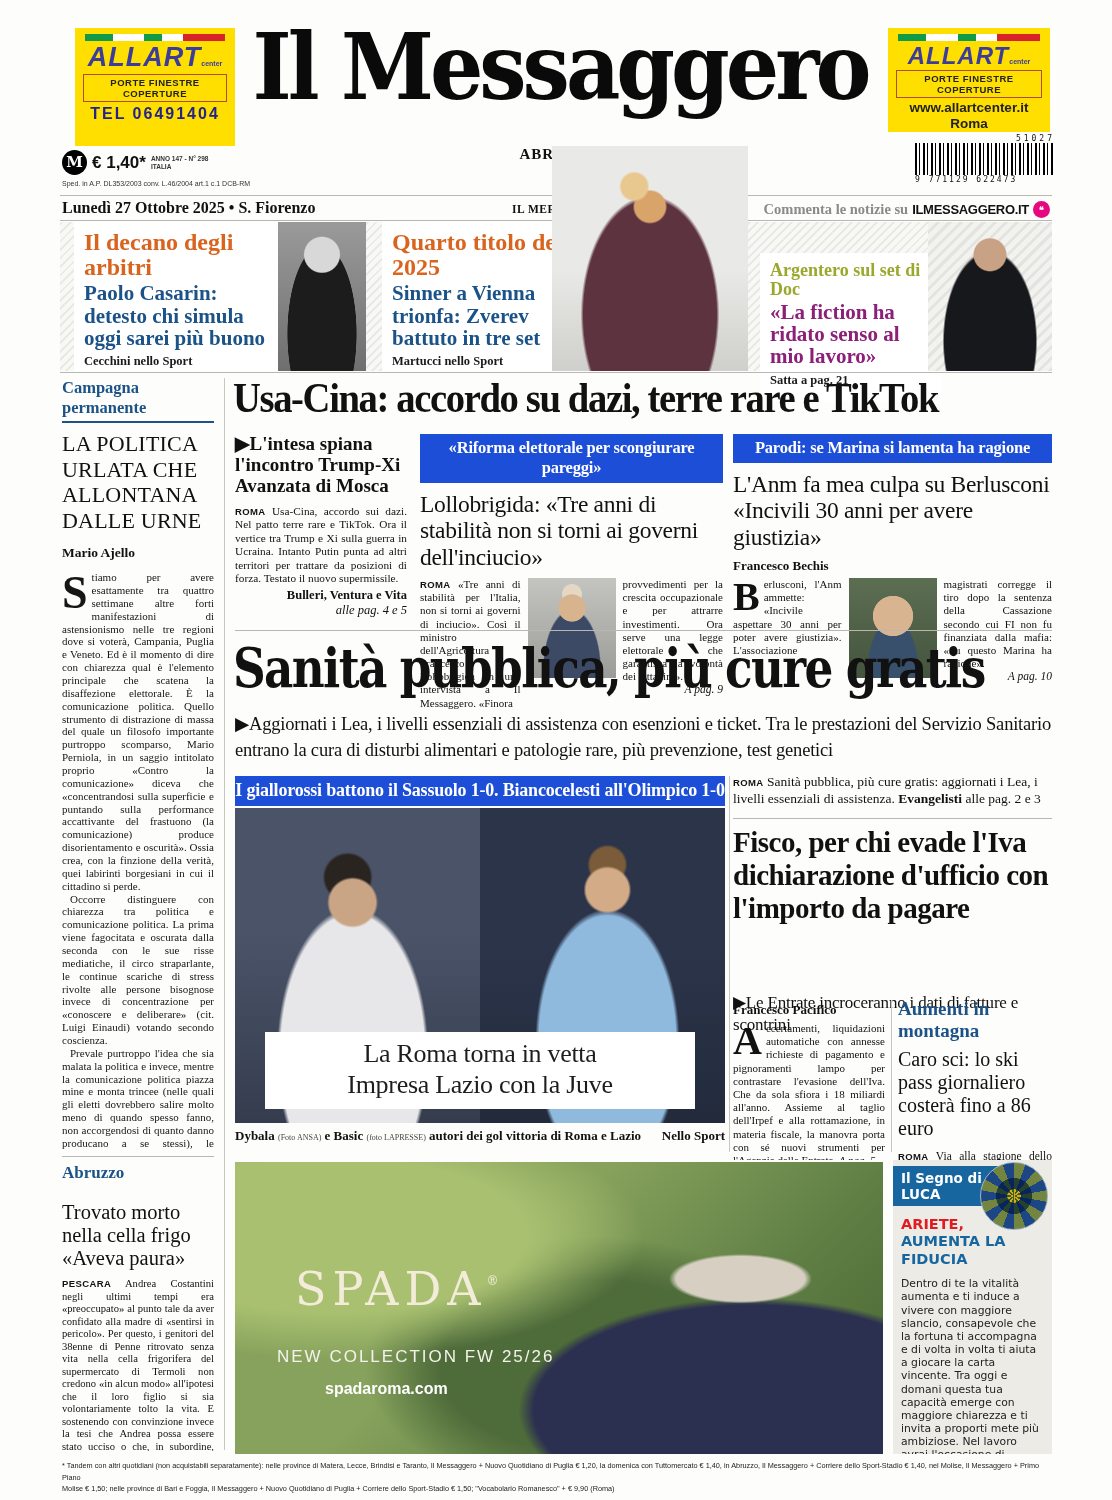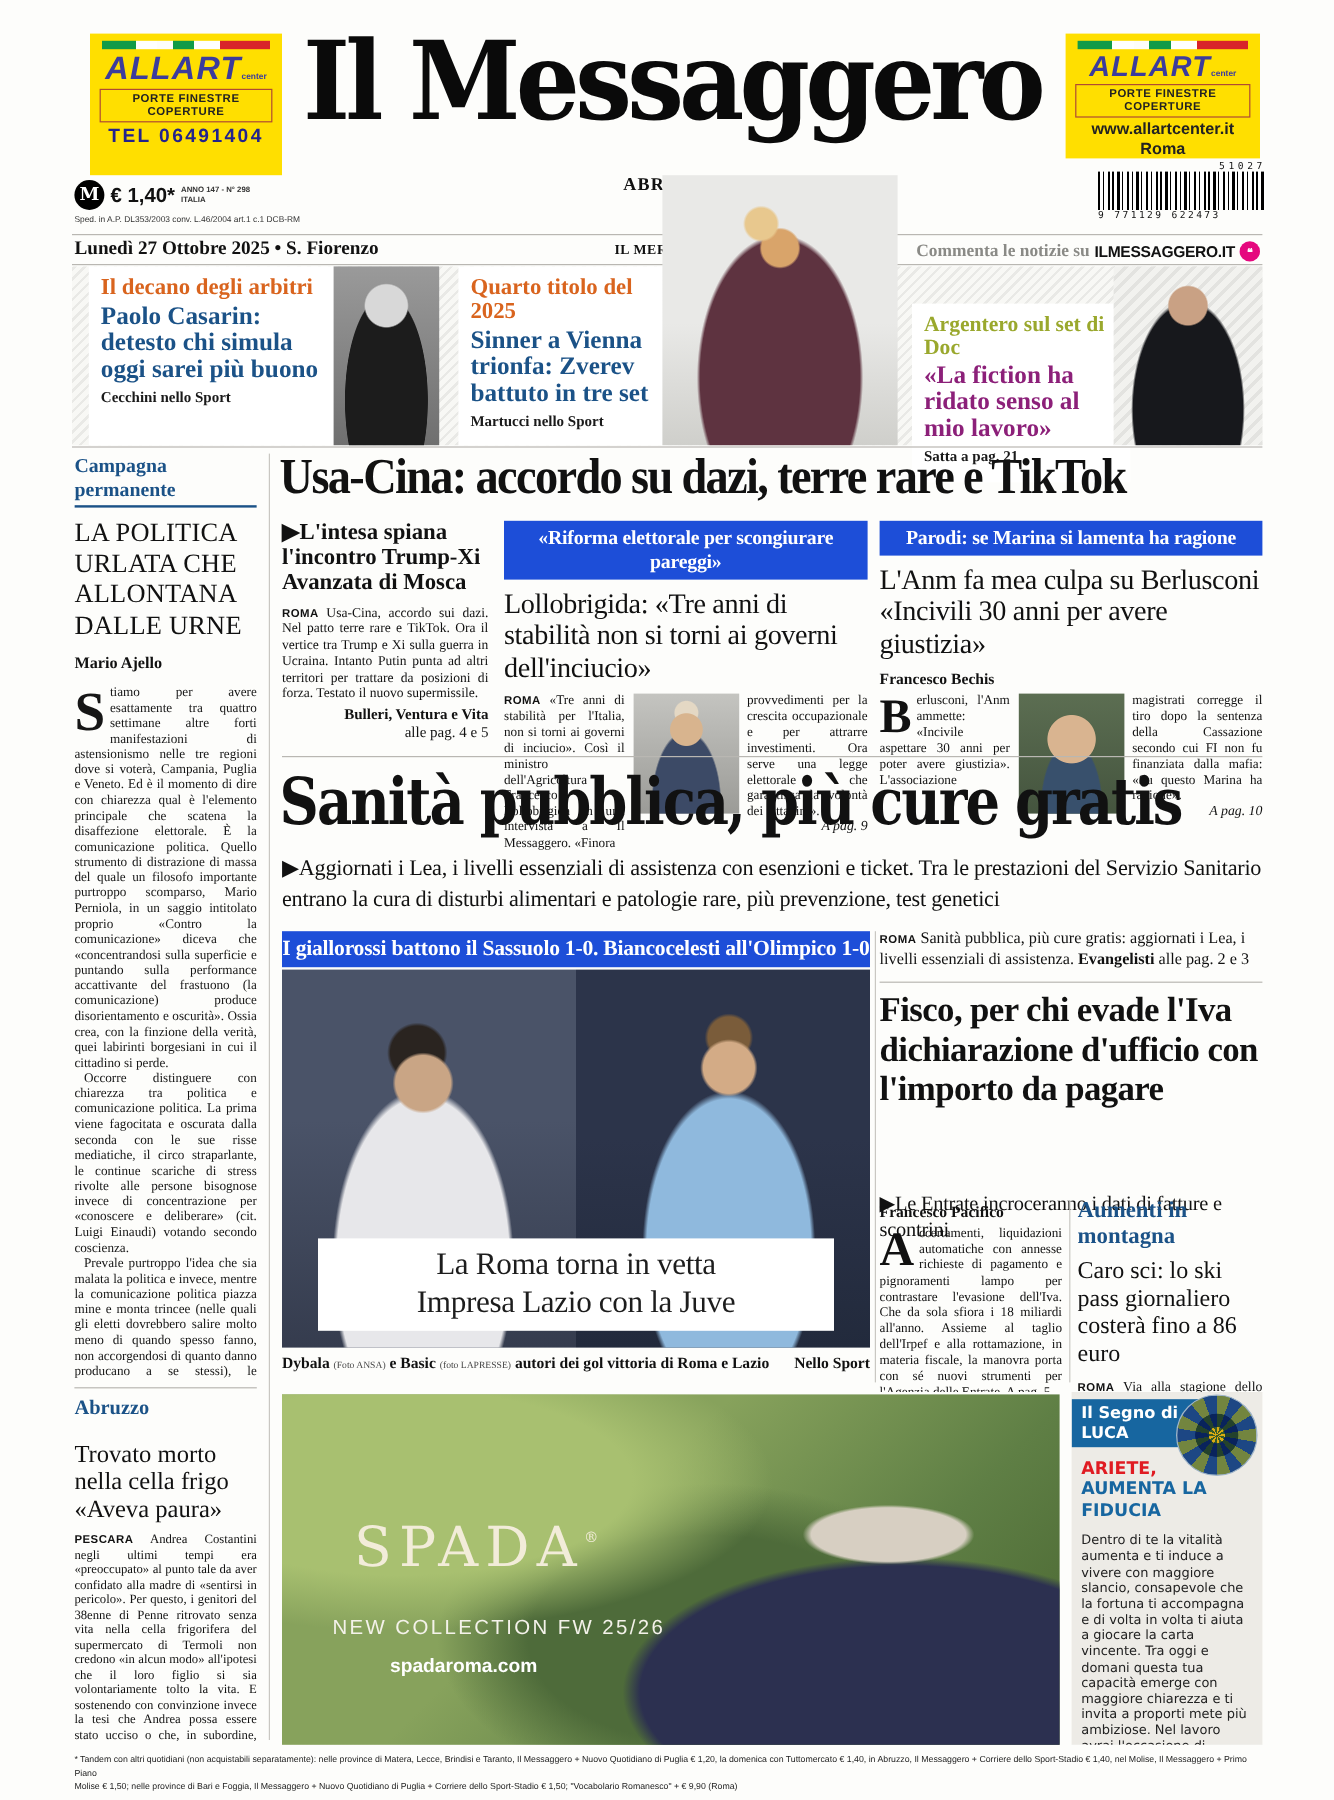--- a/index.html
+++ b/index.html
@@ -42,21 +42,21 @@
   .comment{right:62px;top:201px;position:absolute;display:flex;align-items:center;gap:4px;}
   .comment-txt{color:#8a8a86;font-size:14.5px;font-weight:bold;}
   .comment-site{font-family:"Liberation Sans",sans-serif;font-weight:bold;font-size:13px;letter-spacing:-.3px;}
   .comment-icon{width:17px;height:17px;border-radius:50%;background:#e5087e;color:#fff;font-size:9px;
      text-align:center;line-height:18px;font-weight:bold;}
 
   
   .topstrip{left:60px;top:222px;width:992px;height:149px;
      background:repeating-linear-gradient(315deg,#e9e9e6 0 2px,#f8f8f5 2px 6px);}
   .strip-art{position:absolute;top:0;height:149px;background:#fff;padding:8px 10px 0 10px;box-sizing:border-box;}
-  .kicker{font-weight:bold;font-size:19px;line-height:1.05;}
+  .kicker{font-weight:bold;font-size:24px;line-height:1.05;}
   .k-orange{color:#d9641e;}
   .k-green{color:#9aa82d;}
   .strip-hl{font-weight:bold;font-size:21px;line-height:1.06;margin-top:2px;}
   .h-blue{color:#1b5287;}
   .h-purple{color:#8c2079;}
   .strip-by{font-weight:bold;font-size:12.5px;margin-top:5px;color:#1a1a1a;}
 
   .photo{position:absolute;}
   .photo-referee{left:278px;top:222px;width:88px;height:149px;
      background:radial-gradient(circle at 50% 22%,#d8d8d8 0 14%,transparent 15%),
@@ -90,21 +90,21 @@
   .bold{font-weight:bold;}
 
   
   .lead1{left:233px;top:374px;width:900px;font-weight:bold;font-size:42px;letter-spacing:-1.5px;
      transform:scaleX(.92);transform-origin:left top;white-space:nowrap;}
   .row1col{position:absolute;top:434px;box-sizing:border-box;}
   .colA{left:235px;width:172px;}
   .colA-title{font-weight:bold;font-size:19px;line-height:1.1;}
   .colA-body{font-size:11.3px;line-height:1.2;text-align:justify;margin-top:8px;}
   .colA-by{font-size:12.5px;text-align:right;margin-top:2px;}
-  .pageref{}
+  .pageref{font-style:italic;}
 
   .bluetag{background:#1d4ed8;color:#fff;font-weight:bold;font-size:16.5px;text-align:center;
      padding:4px 0 5px 0;letter-spacing:-.2px;}
   .colB{left:420px;width:303px;}
   .colC{left:733px;width:319px;}
   .colB-hl{font-size:23.5px;line-height:1.12;margin-top:8px;letter-spacing:-.3px;}
   .colC-hl{font-size:23.5px;line-height:1.12;margin-top:8px;letter-spacing:-.3px;}
   .threecol{display:flex;gap:7px;margin-top:8px;}
   .tc-txt{font-size:11px;line-height:1.2;text-align:justify;flex:1;}
   .tc-photo{width:88px;height:100px;flex:0 0 88px;}

